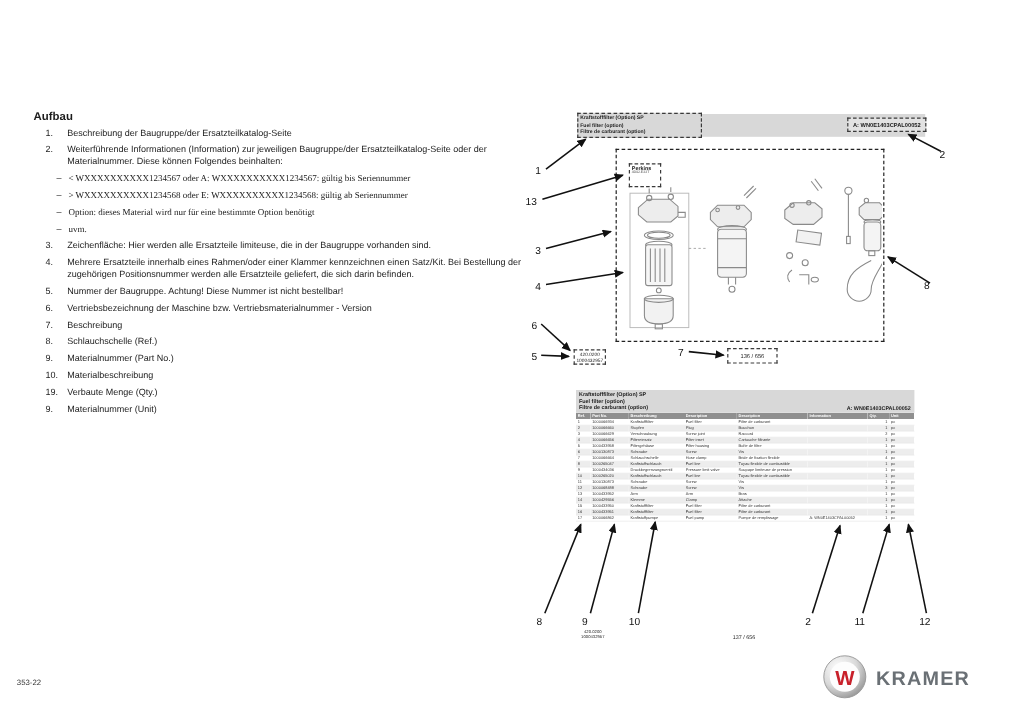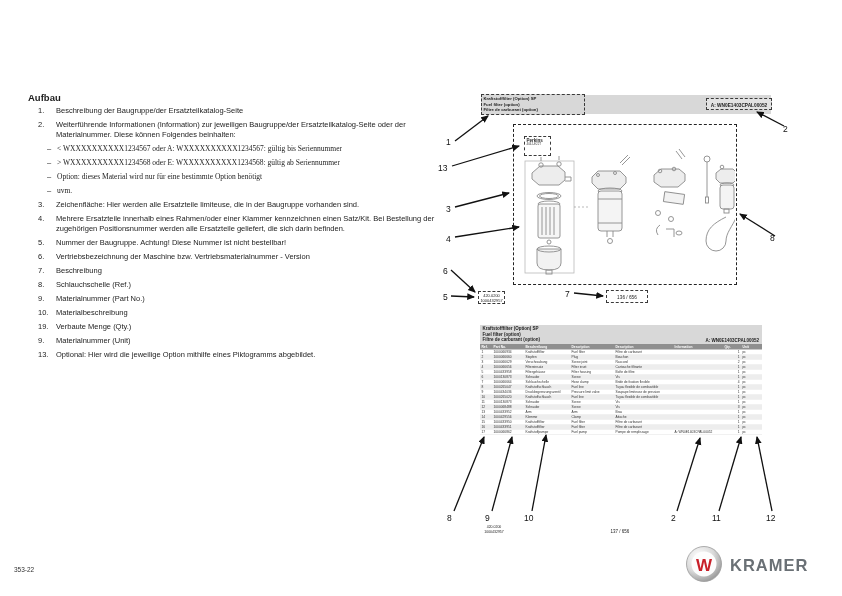--- a/index.html
+++ b/index.html
@@ -132,24 +132,20 @@
         <span class="num">10.</span>
         <span class="txt">Materialbeschreibung</span>
       </div>
       <div class="list-item">
         <span class="num">19.</span>
         <span class="txt">Verbaute Menge (Qty.)</span>
       </div>
       <div class="list-item">
         <span class="num">9.</span>
         <span class="txt">Materialnummer (Unit)</span>
-      </div>
-      <div class="list-item">
-        <span class="num">13.</span>
-        <span class="txt">Optional: Hier wird die jeweilige Option mithilfe eines Piktogramms abgebildet.</span>
       </div>
     </div>
 
   <div class="abs fig1-bar"></div>
   <div class="box dashed fig1-title-box">
     <div class="scaleable t-lines">
         <div>Kraftstofffilter (Option) SP</div>
         <div>Fuel filter (option)</div>
         <div>Filtre de carburant (option)</div>
       </div>

